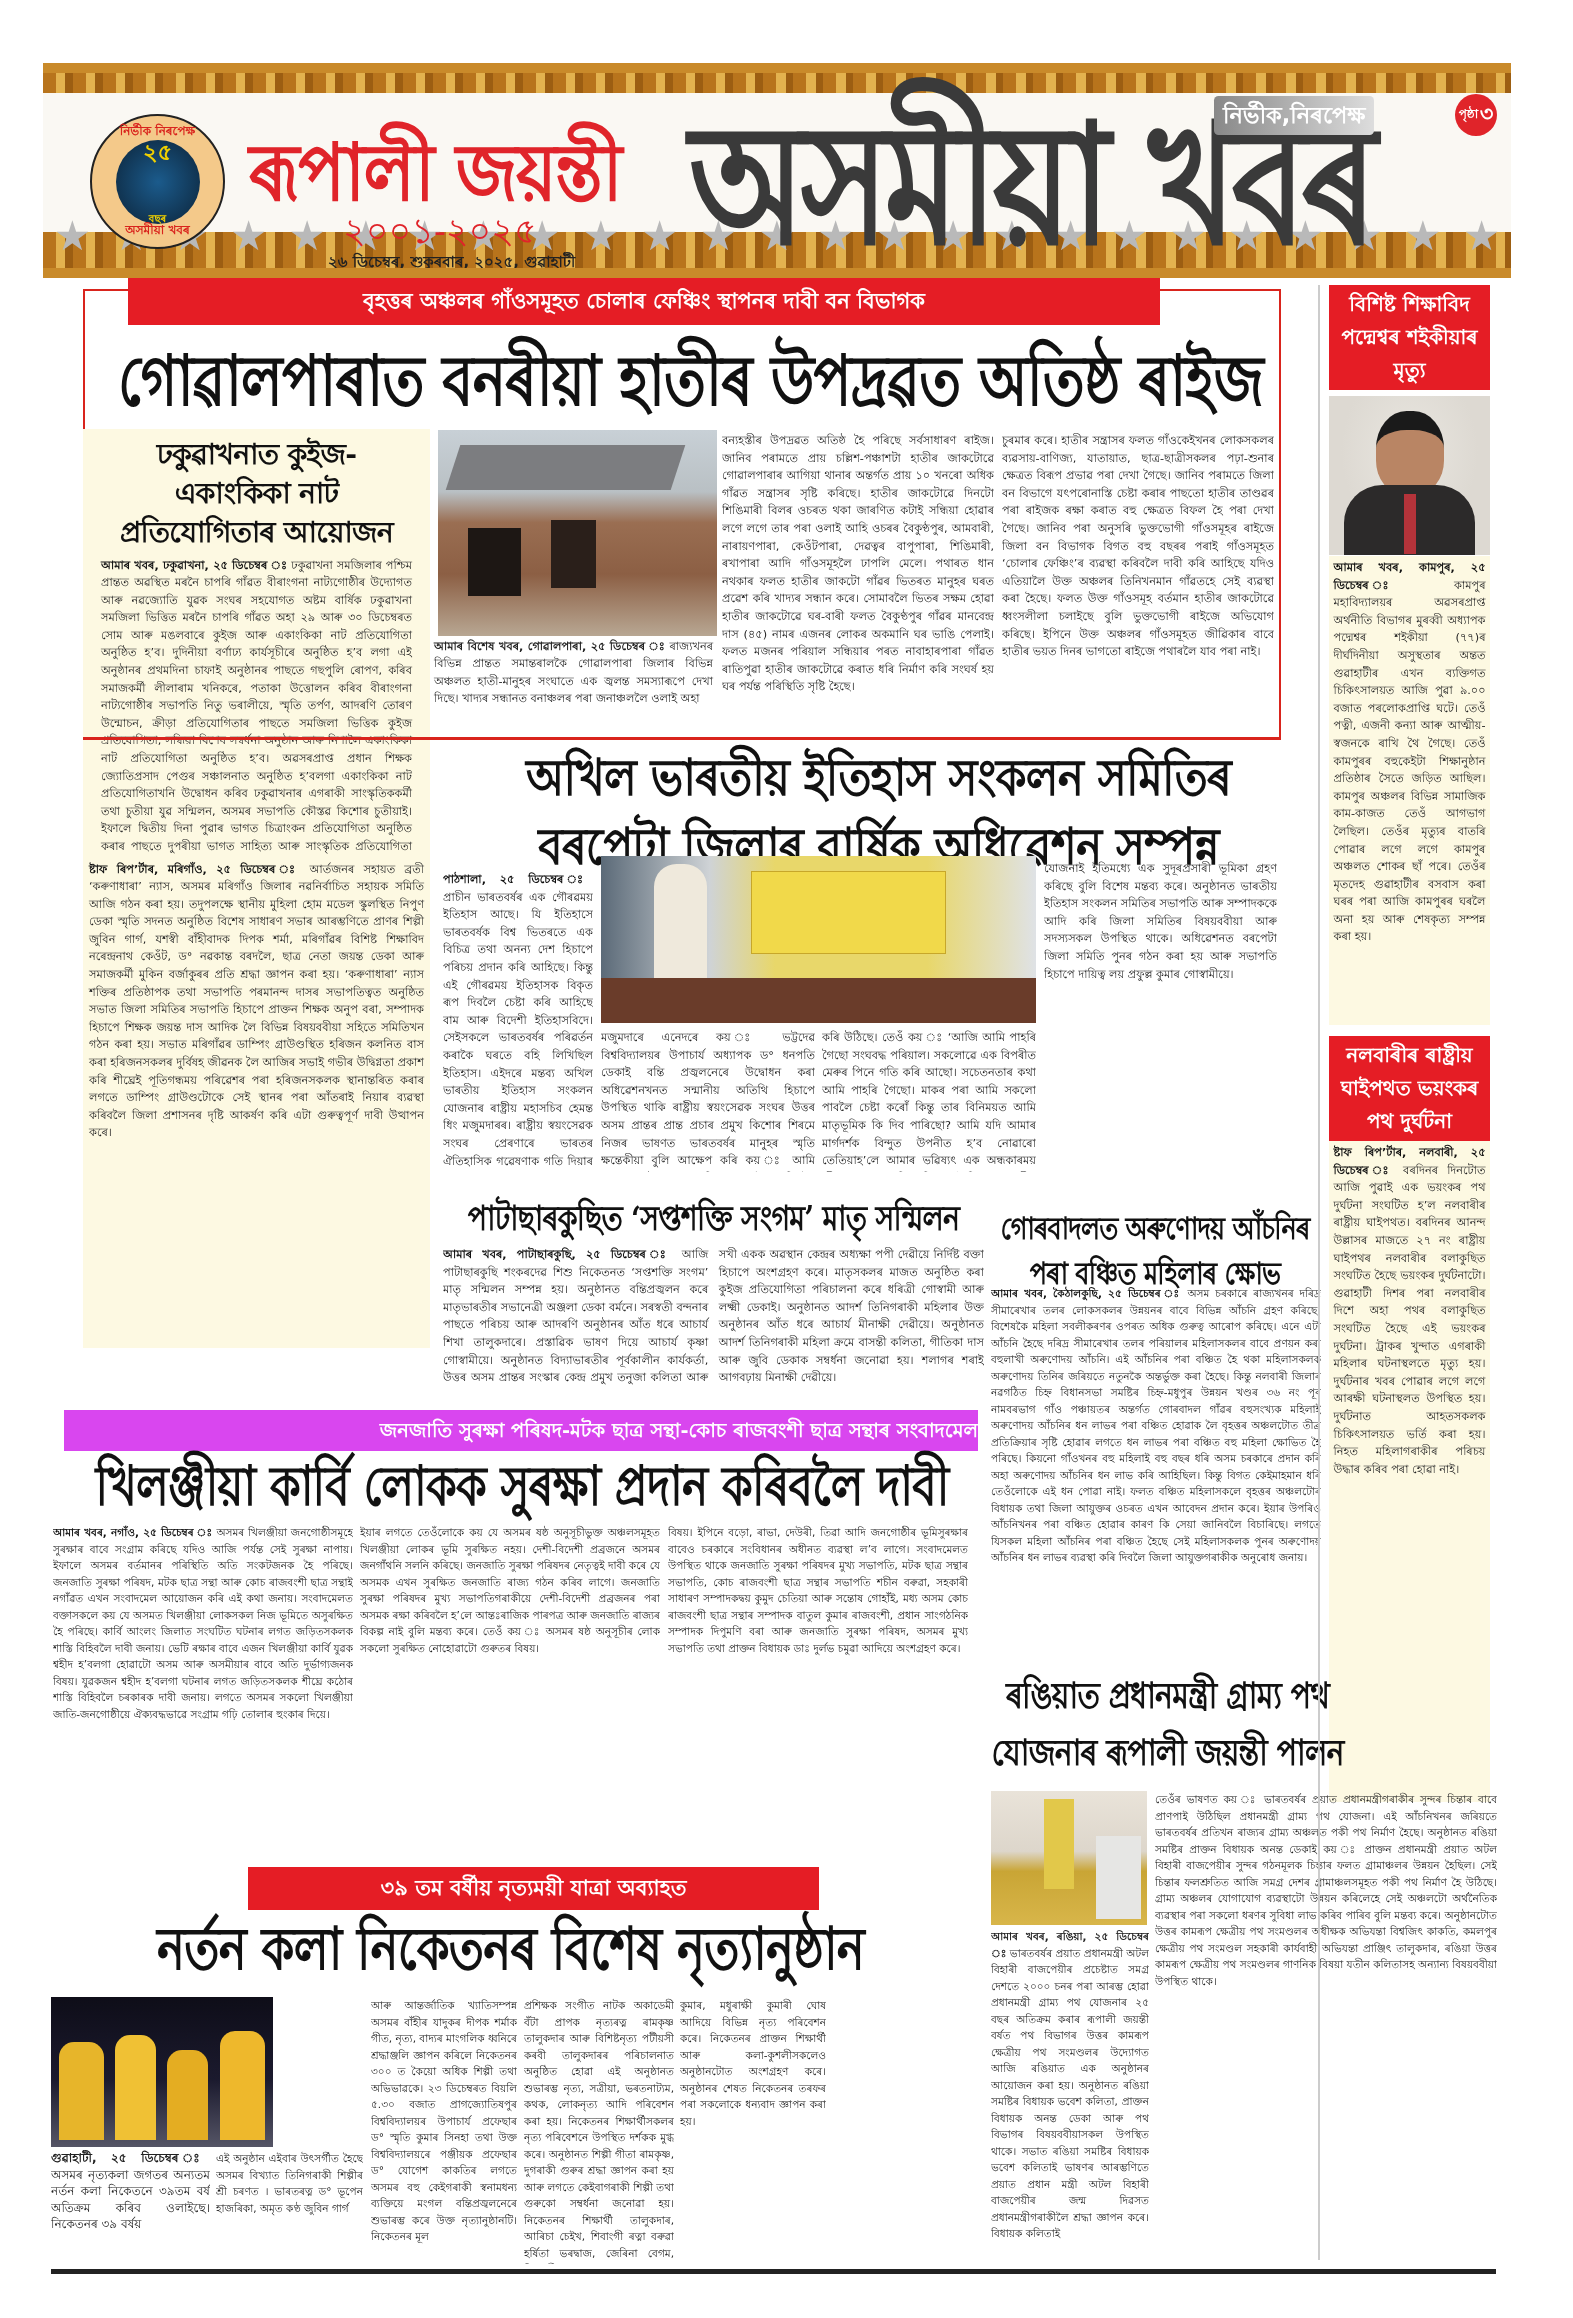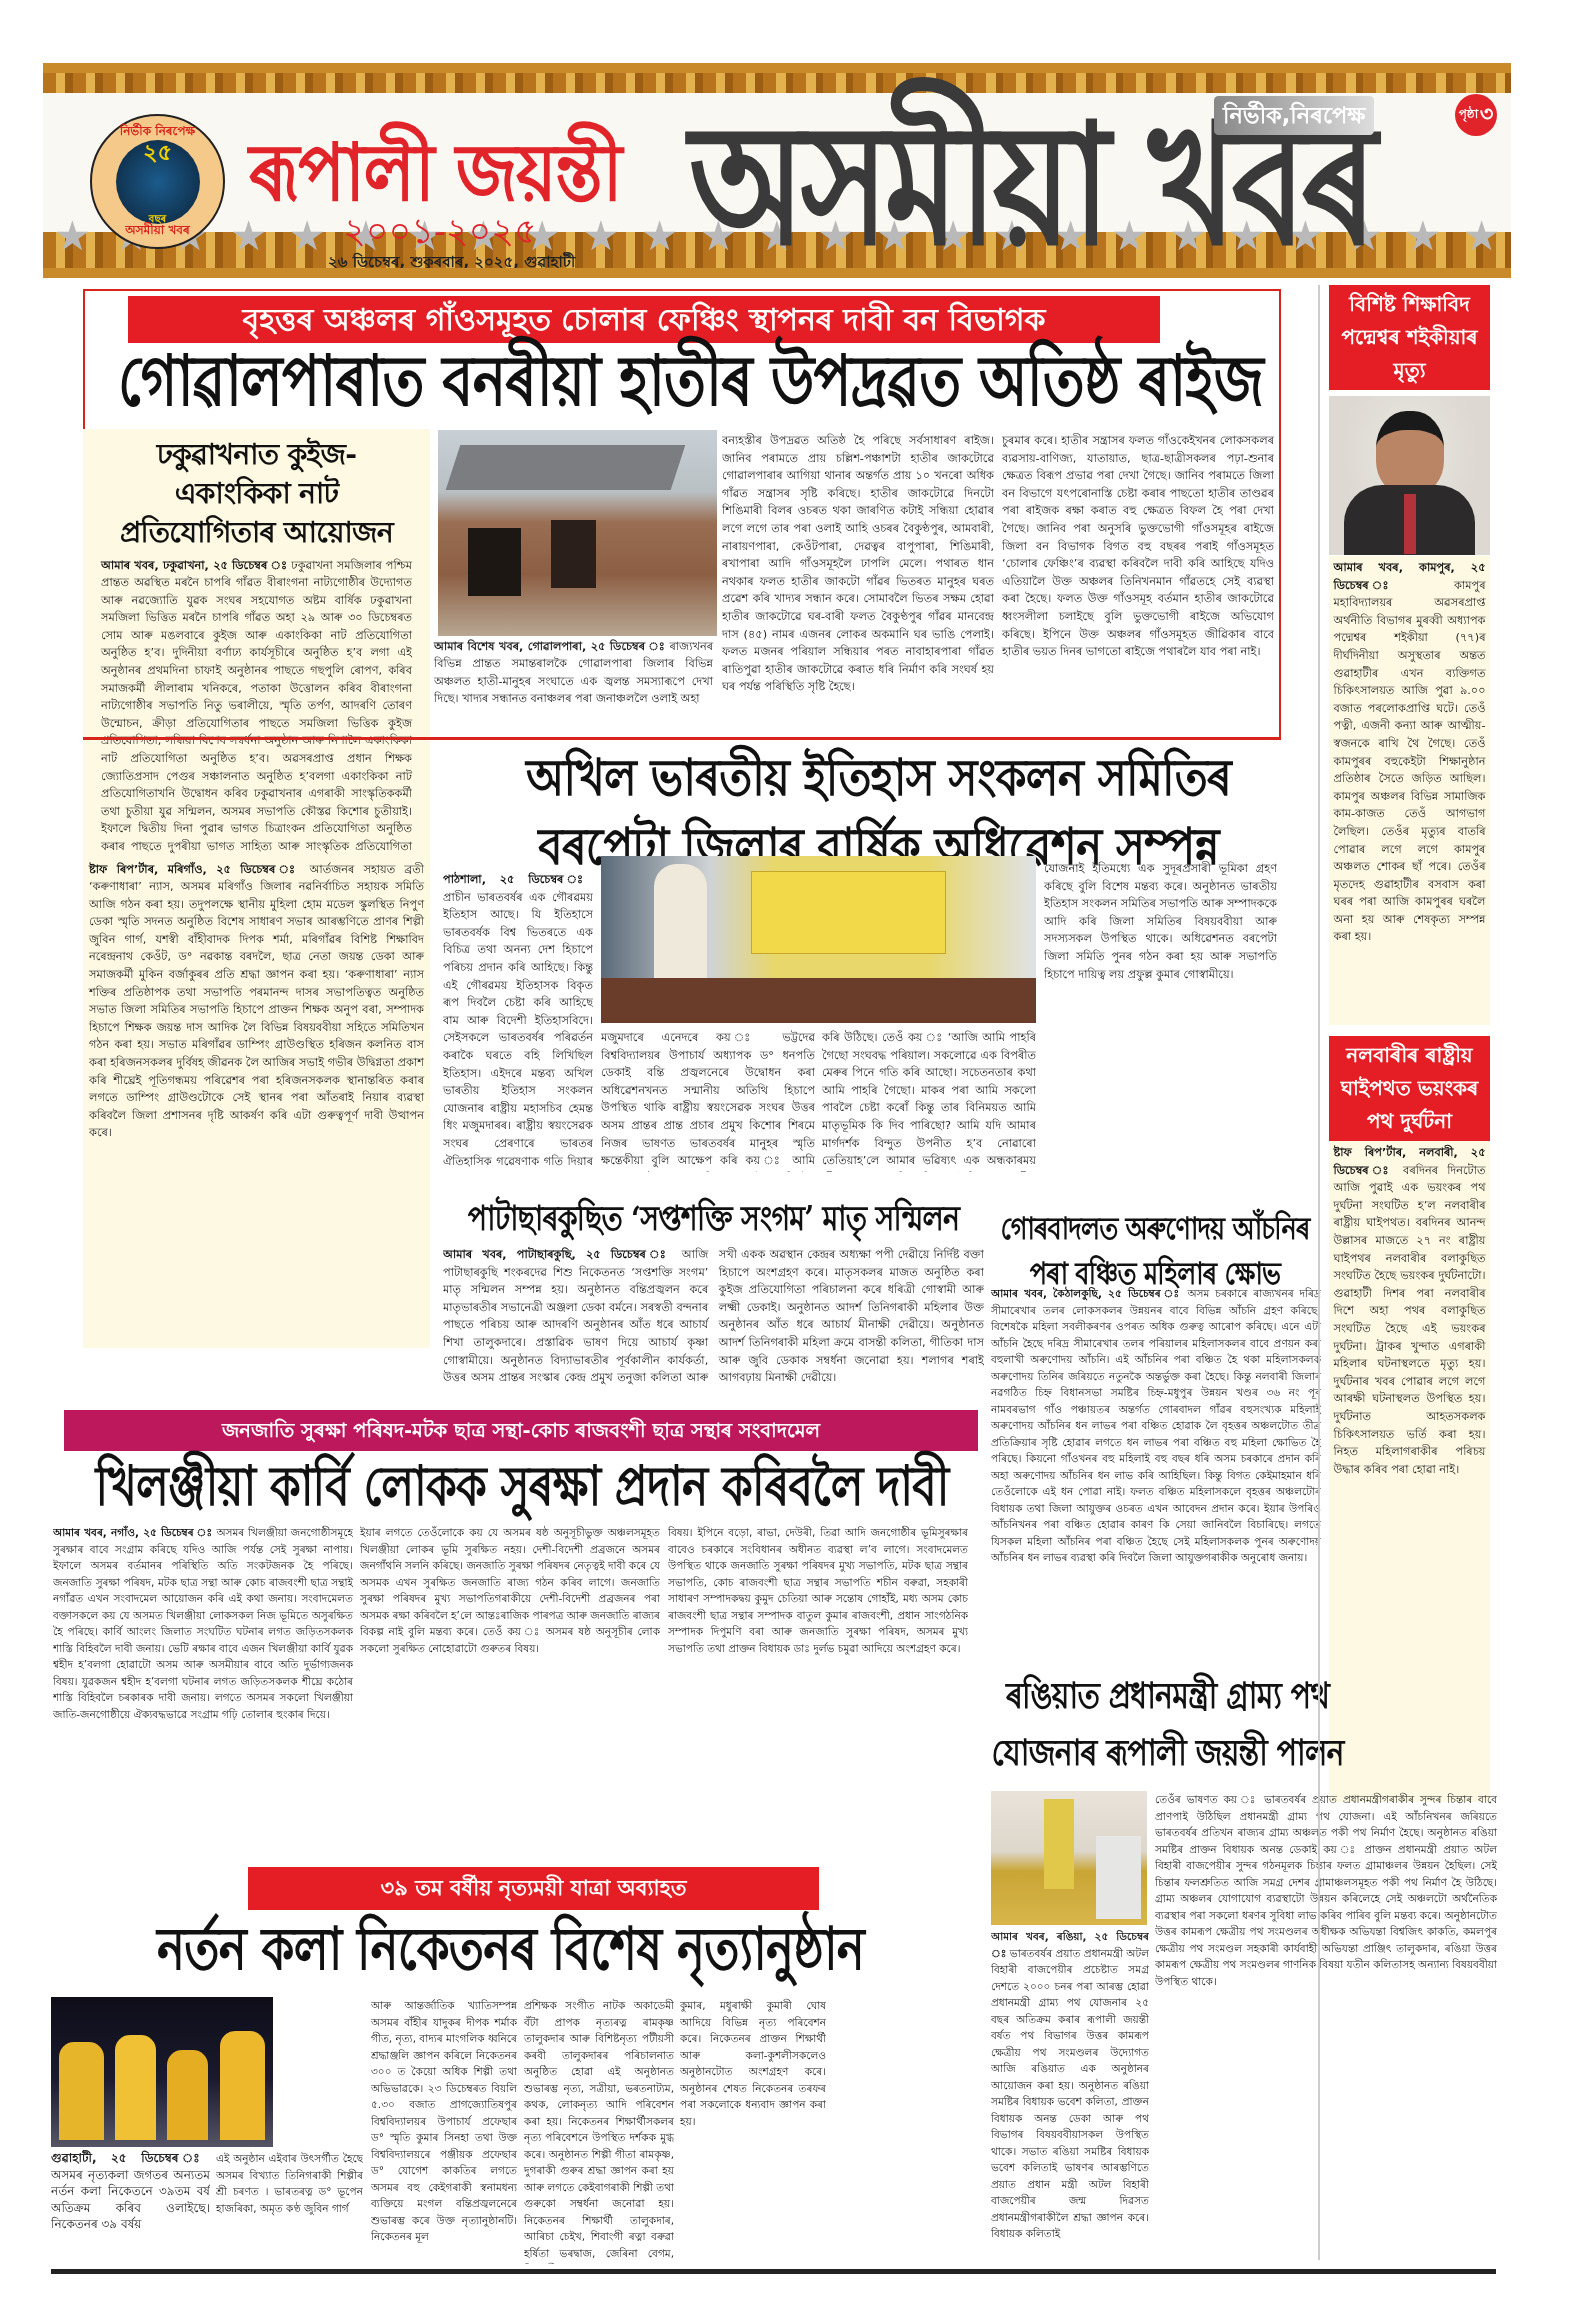--- a/index.html
+++ b/index.html
@@ -15,21 +15,21 @@
 .logo-ring{position:absolute;font-size:12px;color:#d9241d;font-weight:bold}
 .silver-title{left:206px;top:47px;font-size:69px;color:#e0242a;font-family:"DejaVu Serif",serif;font-weight:bold;letter-spacing:-1.5px;transform:scaleY(1.15)}
 .silver-years{left:300px;top:131px;font-size:35px;color:#e0242a;font-family:"DejaVu Serif",serif}
 .dateline{left:285px;top:177px;font-size:15px;color:#222;font-weight:bold}
 .paper-title{left:646px;top:28.5px;font-size:134px;font-weight:bold;color:#3a3a3a;letter-spacing:-4.5px;line-height:1;transform:scaleY(1.25);transform-origin:top left}
 .slogan{left:1171px;top:22.5px;height:39px;padding:0 9px;background:linear-gradient(90deg,#888,#ddd);color:#fff;font-size:22.5px;font-weight:bold;line-height:39px;border-radius:4.5px}
 .page-badge{left:1412px;top:21px;width:42px;height:42px;border-radius:50%;background:#e0242a;color:#fff;font-size:12px;display:flex;align-items:center;justify-content:center;font-weight:bold}
 .page-badge b{font-size:21px;margin-left:1.5px}
 .boxframe{border:2.3px solid #d9241d}
 .redbar{background:#e51d25;color:#fff;font-weight:bold;text-align:center}
-.greenbar{background:#be185d;color:#fff;font-weight:bold;text-align:center}
+.greenbar{background:#d946ef;color:#fff;font-weight:bold;text-align:right}
 .hl{font-family:"DejaVu Serif",serif;font-weight:bold;color:#111;line-height:1.05;letter-spacing:-0.8px}
 .body{font-size:11.3px;line-height:17.6px;text-align:justify;color:#222}
 .body b{color:#111}
 .col{overflow:hidden}
 .cream{background:#fdf9e2}
 .photo{overflow:hidden}
 .cap{font-size:11.3px;line-height:17.3px;text-align:justify}
 .rule{background:#222;height:5.3px}
 </style>
 </head>
@@ -78,21 +78,21 @@
   <div class="abs dateline">২৬ ডিচেম্বৰ, শুকুৰবাৰ, ২০২৫, গুৱাহাটী</div>
   <div class="abs paper-title">অসমীয়া খবৰ</div>
   <div class="abs slogan">নিৰ্ভীক,নিৰপেক্ষ</div>
   <div class="abs page-badge">
       <span>পৃষ্ঠা</span>
       <b>৩</b>
     </div>
 </div>
 
 <div class="abs boxframe" style="left:83px;top:289px;width:1198px;height:451px;border-bottom:none"></div>
-<div class="abs redbar" style="left:128px;top:296px;width:1032px;height:47px;font-size:30px;line-height:47px">বৃহত্তৰ অঞ্চলৰ গাঁওসমূহত চোলাৰ ফেঞ্চিং স্থাপনৰ দাবী বন বিভাগক</div>
+<div class="abs redbar" style="left:128px;top:278px;width:1032px;height:47px;font-size:21px;line-height:47px">বৃহত্তৰ অঞ্চলৰ গাঁওসমূহত চোলাৰ ফেঞ্চিং স্থাপনৰ দাবী বন বিভাগক</div>
 <div class="abs hl" style="left:105px;top:344px;width:1171px;font-size:56px;text-align:center;transform:scaleY(1.25);transform-origin:top">গোৱালপাৰাত বনৰীয়া হাতীৰ উপদ্ৰৱত অতিষ্ঠ ৰাইজ</div>
 
 <div class="abs cream col" style="left:83px;top:429px;width:347px;height:439px;padding:6px 18px">
   <div class="hl" style="font-size:28.5px;line-height:39px;text-align:center;margin-bottom:4.5px">ঢকুৱাখনাত কুইজ-একাংকিকা নাট প্ৰতিযোগিতাৰ আয়োজন</div>
   <div class="body"><b>আমাৰ খবৰ, ঢকুৱাখনা, ২৫ ডিচেম্বৰ ঃ</b> <span>ঢকুৱাখনা সমজিলাৰ পশ্চিম প্ৰান্তত অৱস্থিত মৰনৈ চাপৰি গাঁৱত বীৰাংগনা নাট্যগোষ্ঠীৰ উদ্যোগত আৰু নৱজ্যোতি যুৱক সংঘৰ সহযোগত অষ্টম বাৰ্ষিক ঢকুৱাখনা সমজিলা ভিত্তিত মৰনৈ চাপৰি গাঁৱত অহা ২৯ আৰু ৩০ ডিচেম্বৰত সোম আৰু মঙলবাৰে কুইজ আৰু একাংকিকা নাট প্ৰতিযোগিতা অনুষ্ঠিত হ’ব। দুদিনীয়া বৰ্ণাঢ্য কাৰ্যসূচীৰে অনুষ্ঠিত হ’ব লগা এই অনুষ্ঠানৰ প্ৰথমদিনা চাফাই অনুষ্ঠানৰ পাছতে গছপুলি ৰোপণ, কৰিব সমাজকৰ্মী লীলাৰাম খনিকৰে, পতাকা উত্তোলন কৰিব বীৰাংগনা নাট্যগোষ্ঠীৰ সভাপতি নিতু ভৰালীয়ে, স্মৃতি তৰ্পণ, আদৰণি তোৰণ উন্মোচন, ক্ৰীড়া প্ৰতিযোগিতাৰ পাছতে সমজিলা ভিত্তিক কুইজ প্ৰতিযোগিতা, সন্ধিয়া বিশেষ সম্বৰ্ধনা অনুষ্ঠান আৰু নিশালৈ একাংকিকা নাট প্ৰতিযোগিতা অনুষ্ঠিত হ’ব। অৱসৰপ্ৰাপ্ত প্ৰধান শিক্ষক জ্যোতিপ্ৰসাদ পেগুৰ সঞ্চালনাত অনুষ্ঠিত হ’বলগা একাংকিকা নাট প্ৰতিযোগিতাখনি উদ্বোধন কৰিব ঢকুৱাখনাৰ এগৰাকী সাংস্কৃতিককৰ্মী তথা চুতীয়া যুৱ সন্মিলন, অসমৰ সভাপতি কৌস্তৱ কিশোৰ চুতীয়াই। ইফালে দ্বিতীয় দিনা পুৱাৰ ভাগত চিত্ৰাংকন প্ৰতিযোগিতা অনুষ্ঠিত কৰাৰ পাছতে দুপৰীয়া ভাগত সাহিত্য আৰু সাংস্কৃতিক প্ৰতিযোগিতা আৰু নিশালৈ বাৰেবৰণীয়া সাংস্কৃতিক অনুষ্ঠানেৰে সামৰণি পৰিব। উক্ত অনুষ্ঠানটোৰ বাবেই উদ্যোক্তাসকলে সকলো ৰাইজৰ সহযোগিতা কামনা কৰিছে।</span></div>
 </div>
 
 <div class="abs photo" style="left:438px;top:430px;width:279px;height:206px;background:linear-gradient(180deg,#c8d0d6 0%,#b9c0c4 30%,#9a6e52 45%,#8c5f44 70%,#b8a793 100%)">
   <div style="position:absolute;left:15px;top:15px;width:225px;height:45px;background:#7c7d80;transform:skewX(-18deg)"></div>
   <div style="position:absolute;left:30px;top:98px;width:53px;height:68px;background:#1d1714"></div>

